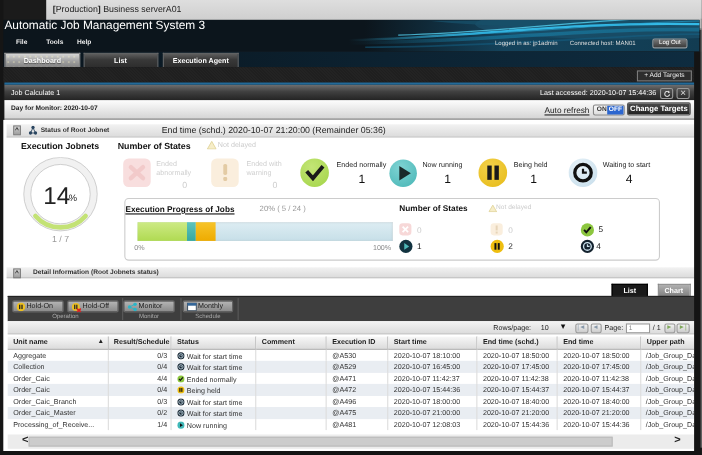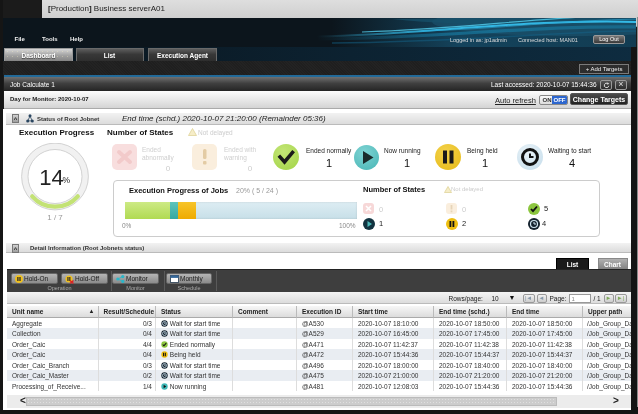--- a/index.html
+++ b/index.html
@@ -44,41 +44,41 @@
 #toggle .off { position:absolute; right:0; top:0; width:15px; height:10.5px; font-size:6px; font-weight:bold; color:#fff; text-align:center; line-height:9.5px; background:#2c66cf; }
 #chgtargets { position:absolute; left:566px; top:2px; width:58px; height:12px; background:linear-gradient(#4a4a4a,#222); border:1px solid #555; border-radius:2px; color:#fff; font-size:7px; font-weight:bold; text-align:center; line-height:11px; }
 
 
 #main { left:2px; top:108.5px; width:634px; height:301px; background:#fff; }
 
 
 .sechead { position:absolute; left:4px; width:627px; height:11.5px; background:linear-gradient(#f2f2f2,#dcdcdc); border-bottom:1px solid #bbb; }
 .colbtn { position:absolute; left:6px; top:1px; width:7px; height:9px; background:linear-gradient(#d2d2d2,#9e9e9e); border:1px solid #777; font-size:6px; font-weight:bold; color:#222; text-align:center; line-height:9px; }
 .sechead .st { position:absolute; font-size:6px; font-weight:bold; color:#333; top:2.5px; }
-#endtime { position:absolute; left:116px; top:1px; font-size:8px; color:#222; font-weight:normal !important;font-style:italic; }
+#endtime { position:absolute; left:141px; top:1px; font-size:8px; color:#222; font-weight:normal !important; }
 
 
 #epTitle { position:absolute; left:17px; top:19px; font-size:8px; font-weight:bold; color:#111; }
 #gauge { position:absolute; left:19px; top:34px; }
 #fraction { position:absolute; left:22px; top:104px; width:62px; text-align:center; font-size:8px; color:#999; }
 
 
 #nosTitle { position:absolute; left:105px; top:19px; font-size:8px; font-weight:bold; color:#111; }
 .warnlabel { position:absolute; font-size:6.5px; color:#ccc; }
 
 .stIcon { position:absolute; width:26px; height:26px; border-radius:50%; }
 .stSquare { position:absolute; width:25px; height:26px; border-radius:5px; }
 .stLabel { position:absolute; font-size:6.5px; color:#222; line-height:1.15; }
 .stLabelGrey { position:absolute; font-size:6.5px; color:#cfcfcf; line-height:1.3; }
 .stCount { position:absolute; font-size:11px; color:#111; text-align:center; width:20px; }
 .stCountGrey { position:absolute; font-size:8px; color:#ccc; text-align:center; width:20px; }
 
 
 #bigpanel { position:absolute; left:111px; top:71.5px; width:487px; height:57px; border:1px solid #ccc; border-radius:4px; background:#fff; }
-#epjTitle { position:absolute; left:15px; top:5px; font-size:7.5px; font-weight:bold; color:#111; }
+#epjTitle { position:absolute; left:0; top:5px; font-size:7.5px; font-weight:bold; color:#111;text-decoration:underline; }
 #epjPct { position:absolute; left:122px; top:5.5px; font-size:7px; color:#999; }
 #jobsbar { position:absolute; left:11px; top:20.5px; width:232px; height:17px; background:linear-gradient(#ddedf3,#c7dfe8); box-shadow:inset 0 0 2px rgba(0,0,0,0.15); }
 #jobsbar .seg { position:absolute; top:0; height:17px; }
 #pct0 { position:absolute; left:8px; top:41px; font-size:6.5px; color:#888; }
 #pct100 { position:absolute; left:225px; top:41px; font-size:6.5px; color:#888; }
 #nos2Title { position:absolute; left:249px; top:3.5px; font-size:7.5px; font-weight:bold; color:#111; }
 .miniIcon { position:absolute; width:12px; height:12px; border-radius:50%; }
 .miniSquare { position:absolute; width:11px; height:11px; border-radius:3px; }
 .miniCount { position:absolute; font-size:7.5px; color:#222; }
 .miniCountGrey { position:absolute; font-size:7.5px; color:#ccc; }
@@ -147,20 +147,21 @@
         </linearGradient>
       </defs>
       <ellipse cx="570" cy="4" rx="140" ry="14" fill="#1d5873" opacity="0.5"></ellipse>
       <path d="M390,1 L634,1 L634,8 C545,4 475,10 390,1 Z" fill="#17506a" opacity="0.75"></path>
       <path d="M315,21 C440,20 530,7 638,9" stroke="url(#sw2)" stroke-width="3.2" fill="none"></path>
       <path d="M315,18.5 C430,16 510,1 638,4" stroke="url(#sw1)" stroke-width="2" fill="none"></path>
       <path d="M360,14 C480,10 545,-3 638,-2" stroke="#58d8f8" stroke-width="1.1" fill="none" opacity="0.75"></path>
       <path d="M330,25 C470,24 575,12 638,13" stroke="#14638a" stroke-width="1.5" fill="none" opacity="0.5"></path>
       <path d="M420,13 C500,11 560,2 638,1" stroke="#2aa6d4" stroke-width="1" fill="none" opacity="0.6"></path>
     </svg>
+    <span id="apptitle">Automatic Job Management System 3</span>
     <span class="menuitem" style="left:12.5px">File</span>
     <span class="menuitem" style="left:40px">Tools</span>
     <span class="menuitem" style="left:68px">Help</span>
     <span id="loggedin">Logged in as: jp1admin</span>
     <span id="connhost">Connected host: MAN01</span>
     <div id="logout">Log Out</div>
   </div>
 
   <div id="tabbar" class="abs">
     <div class="tab active" style="left:2px;width:69px">Dashboard</div>
@@ -200,21 +201,21 @@
       <svg width="8" height="9" style="position:absolute;left:20px;top:1px" viewBox="0 0 8 9">
         <circle cx="4" cy="1.8" r="1.5" fill="#2a4560"></circle>
         <circle cx="1.7" cy="6.9" r="1.5" fill="#2a4560"></circle>
         <circle cx="6.3" cy="6.9" r="1.5" fill="#2a4560"></circle>
         <path d="M4,2 L1.8,6.8 M6.2,6.8 L4,2 M1.8,6.9 L6.2,6.9" stroke="#2a4560" stroke-width="0.8"></path>
       </svg>
       <span class="st" style="left:31px">Status of Root Jobnet</span>
       <span class="st" id="endtime">End time (schd.) 2020-10-07 21:20:00 (Remainder 05:36)</span>
     </div>
 
-    <div id="epTitle">Execution Progress</div>
+    <div id="epTitle">Execution Jobnets</div>
     <svg id="gauge" width="68" height="68" viewBox="0 0 68 68">
       <circle cx="34" cy="33.5" r="33.4" fill="#f1f1f1" stroke="#c8c8c8" stroke-width="0.8"></circle>
       <circle cx="34" cy="33.5" r="27" fill="#ffffff" stroke="#c8c8c8" stroke-width="0.8"></circle>
       <path d="M56.8,53.3 A30.2,30.2 0 0 1 11.2,53.3" stroke="#c3e275" stroke-width="4.2" fill="none" stroke-linecap="round"></path>
       <text x="30.5" y="42" font-size="22" fill="#222" text-anchor="middle" font-family="Liberation Sans">14</text>
       <text x="41.5" y="39.5" font-size="8.5" fill="#222" font-family="Liberation Sans">%</text>
     </svg>
     <div id="fraction">1 / 7</div>
 
     <div id="nosTitle">Number of States</div>

